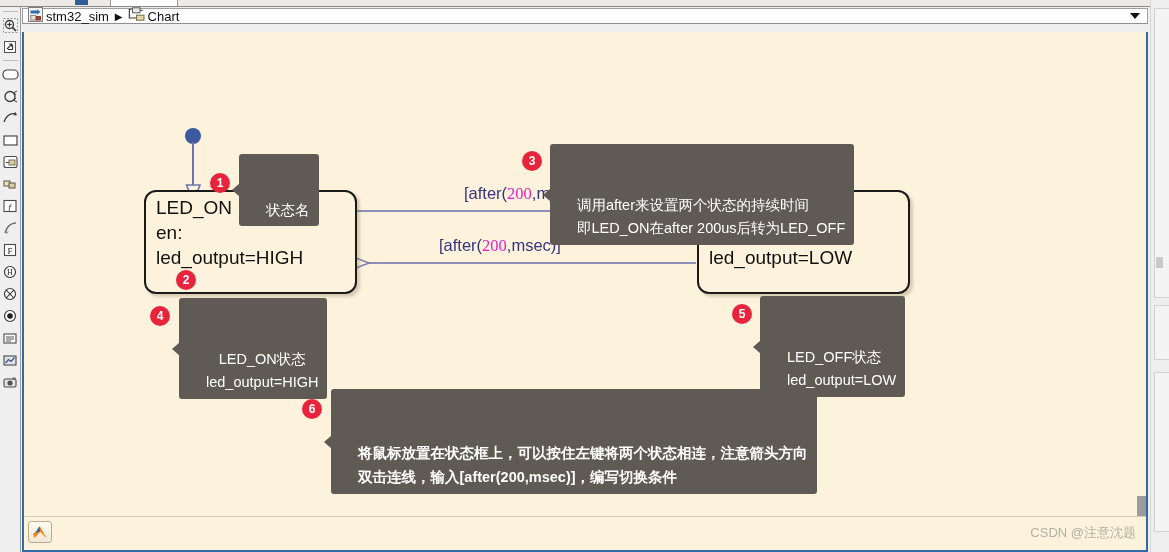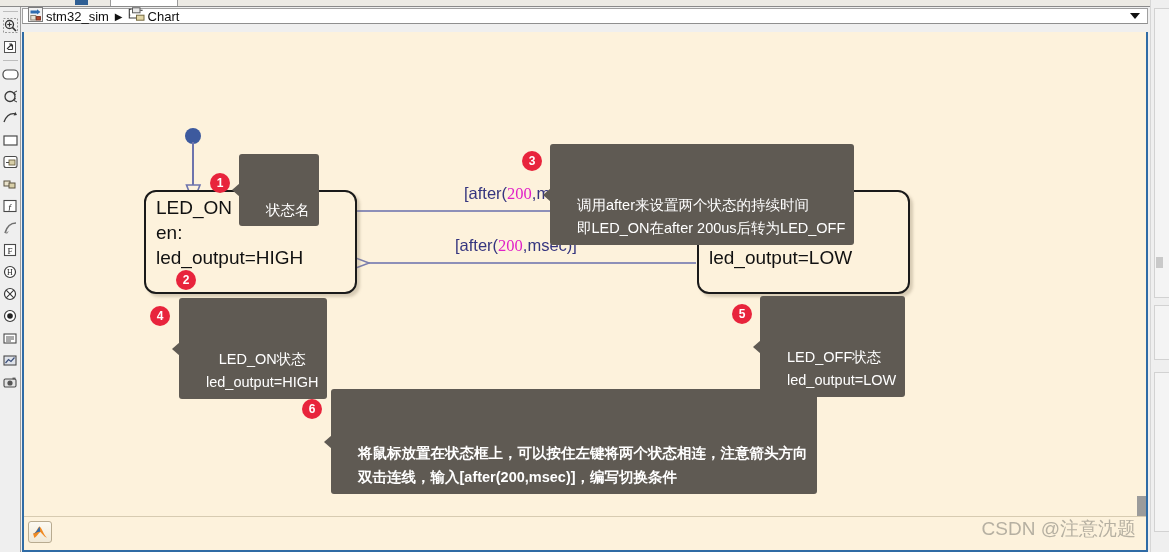--- a/index.html
+++ b/index.html
@@ -219,21 +219,21 @@
     font-size: 12px; font-weight: bold;
     display: flex; align-items: center; justify-content: center;
     font-family: "Liberation Sans", "DejaVu Sans", sans-serif;
   }
   .badge.plain { background: #e8243c; }
 
   
   .watermark {
     position: absolute;
     right: 10px; bottom: 6px;
-    font-size: 19px;
+    font-size: 13px;
     color: #b6b0a2;
     font-family: "Liberation Sans", "DejaVu Sans", sans-serif;
     white-space: nowrap;
   }
   
   .faint-bottom {
     position: absolute; left: 2px; bottom: -2px;
     font-size: 11px; color: #cfcfcf;
     white-space: nowrap;
   }
@@ -435,21 +435,21 @@
         <path d="M1 8 L18 1.5 L18 14.5 Z" fill="#fdf2dc" stroke="#7c7fae" stroke-width="1.5"></path>
       </svg>
       <div class="t-label" style="left:440px; top:152px;">
         <span>[after(</span><span class="num">200</span><span>,msec)]</span>
       </div>
 
       <div class="t-line" style="left:332px; top:230px; width:340px;"></div>
       <svg style="position:absolute; left:326px; top:223px;" width="20" height="16">
         <path d="M19 8 L2 1.5 L2 14.5 Z" fill="#fdf2dc" stroke="#7c7fae" stroke-width="1.5"></path>
       </svg>
-      <div class="t-label" style="left:415px; top:204px;margin-left:16px;">
+      <div class="t-label" style="left:415px; top:204px;">
         <span>[after(</span><span class="num">200</span><span>,msec)]</span>
       </div>
 
       <div class="state-box" style="left:120px; top:158px; width:213px; height:104px;">
         <div class="state-text">LED_ON
 en:
 led_output=HIGH</div>
       </div>
 
       <div class="state-box" style="left:673px; top:158px; width:213px; height:104px;">

